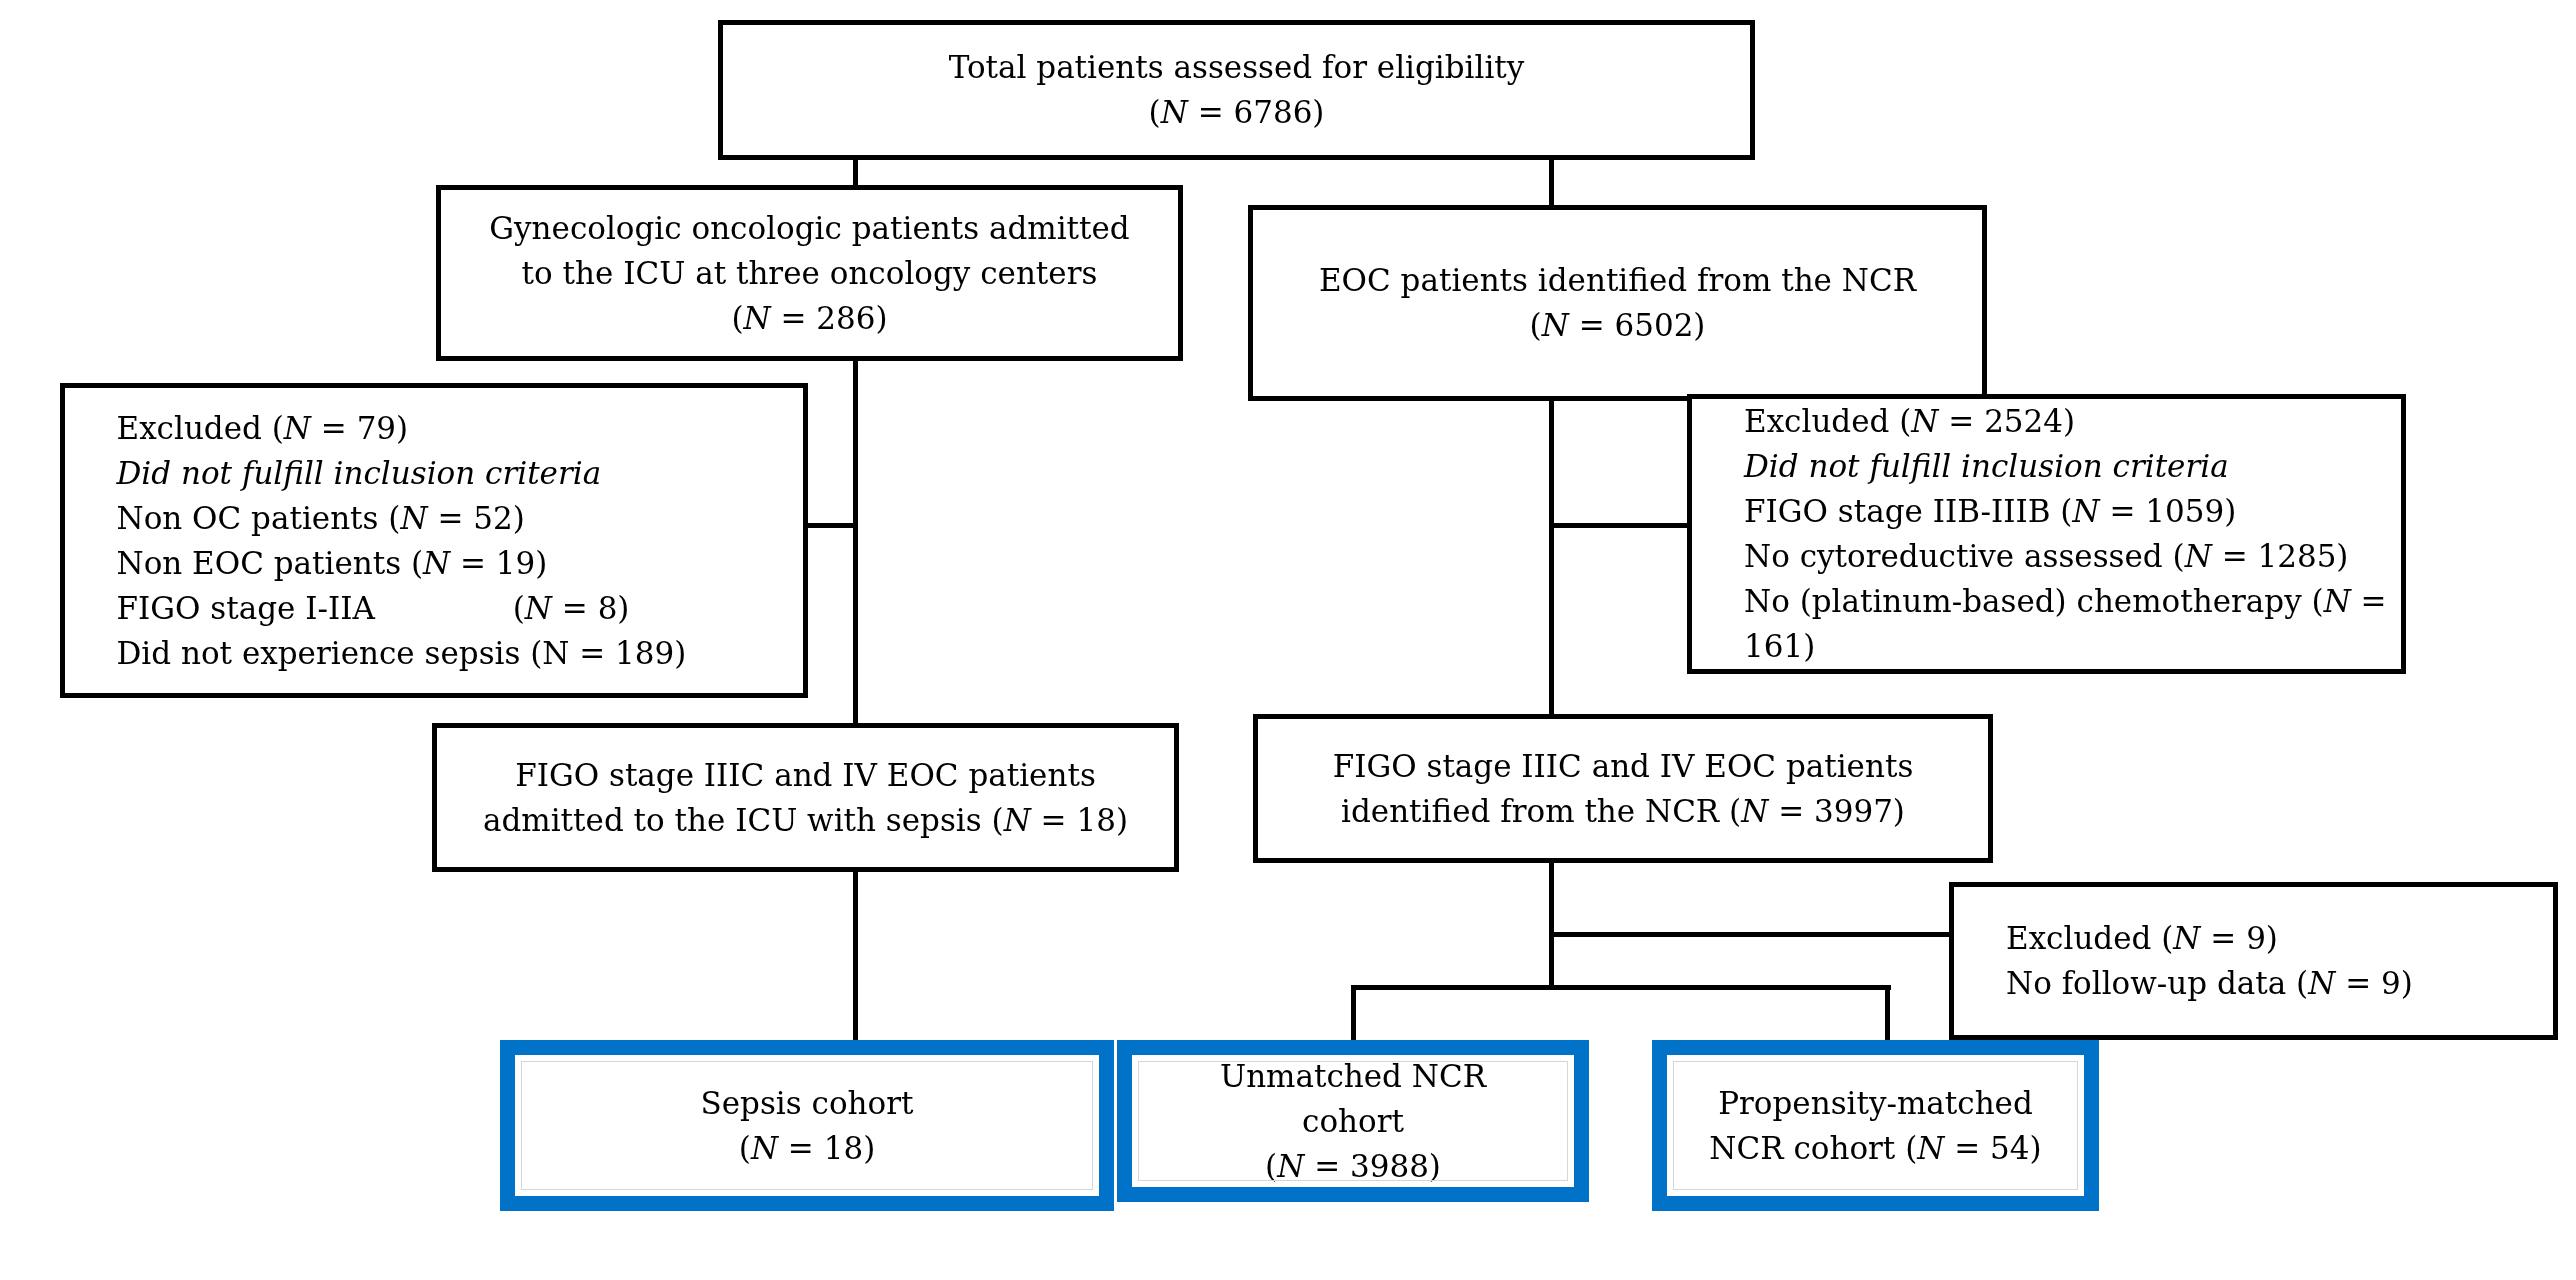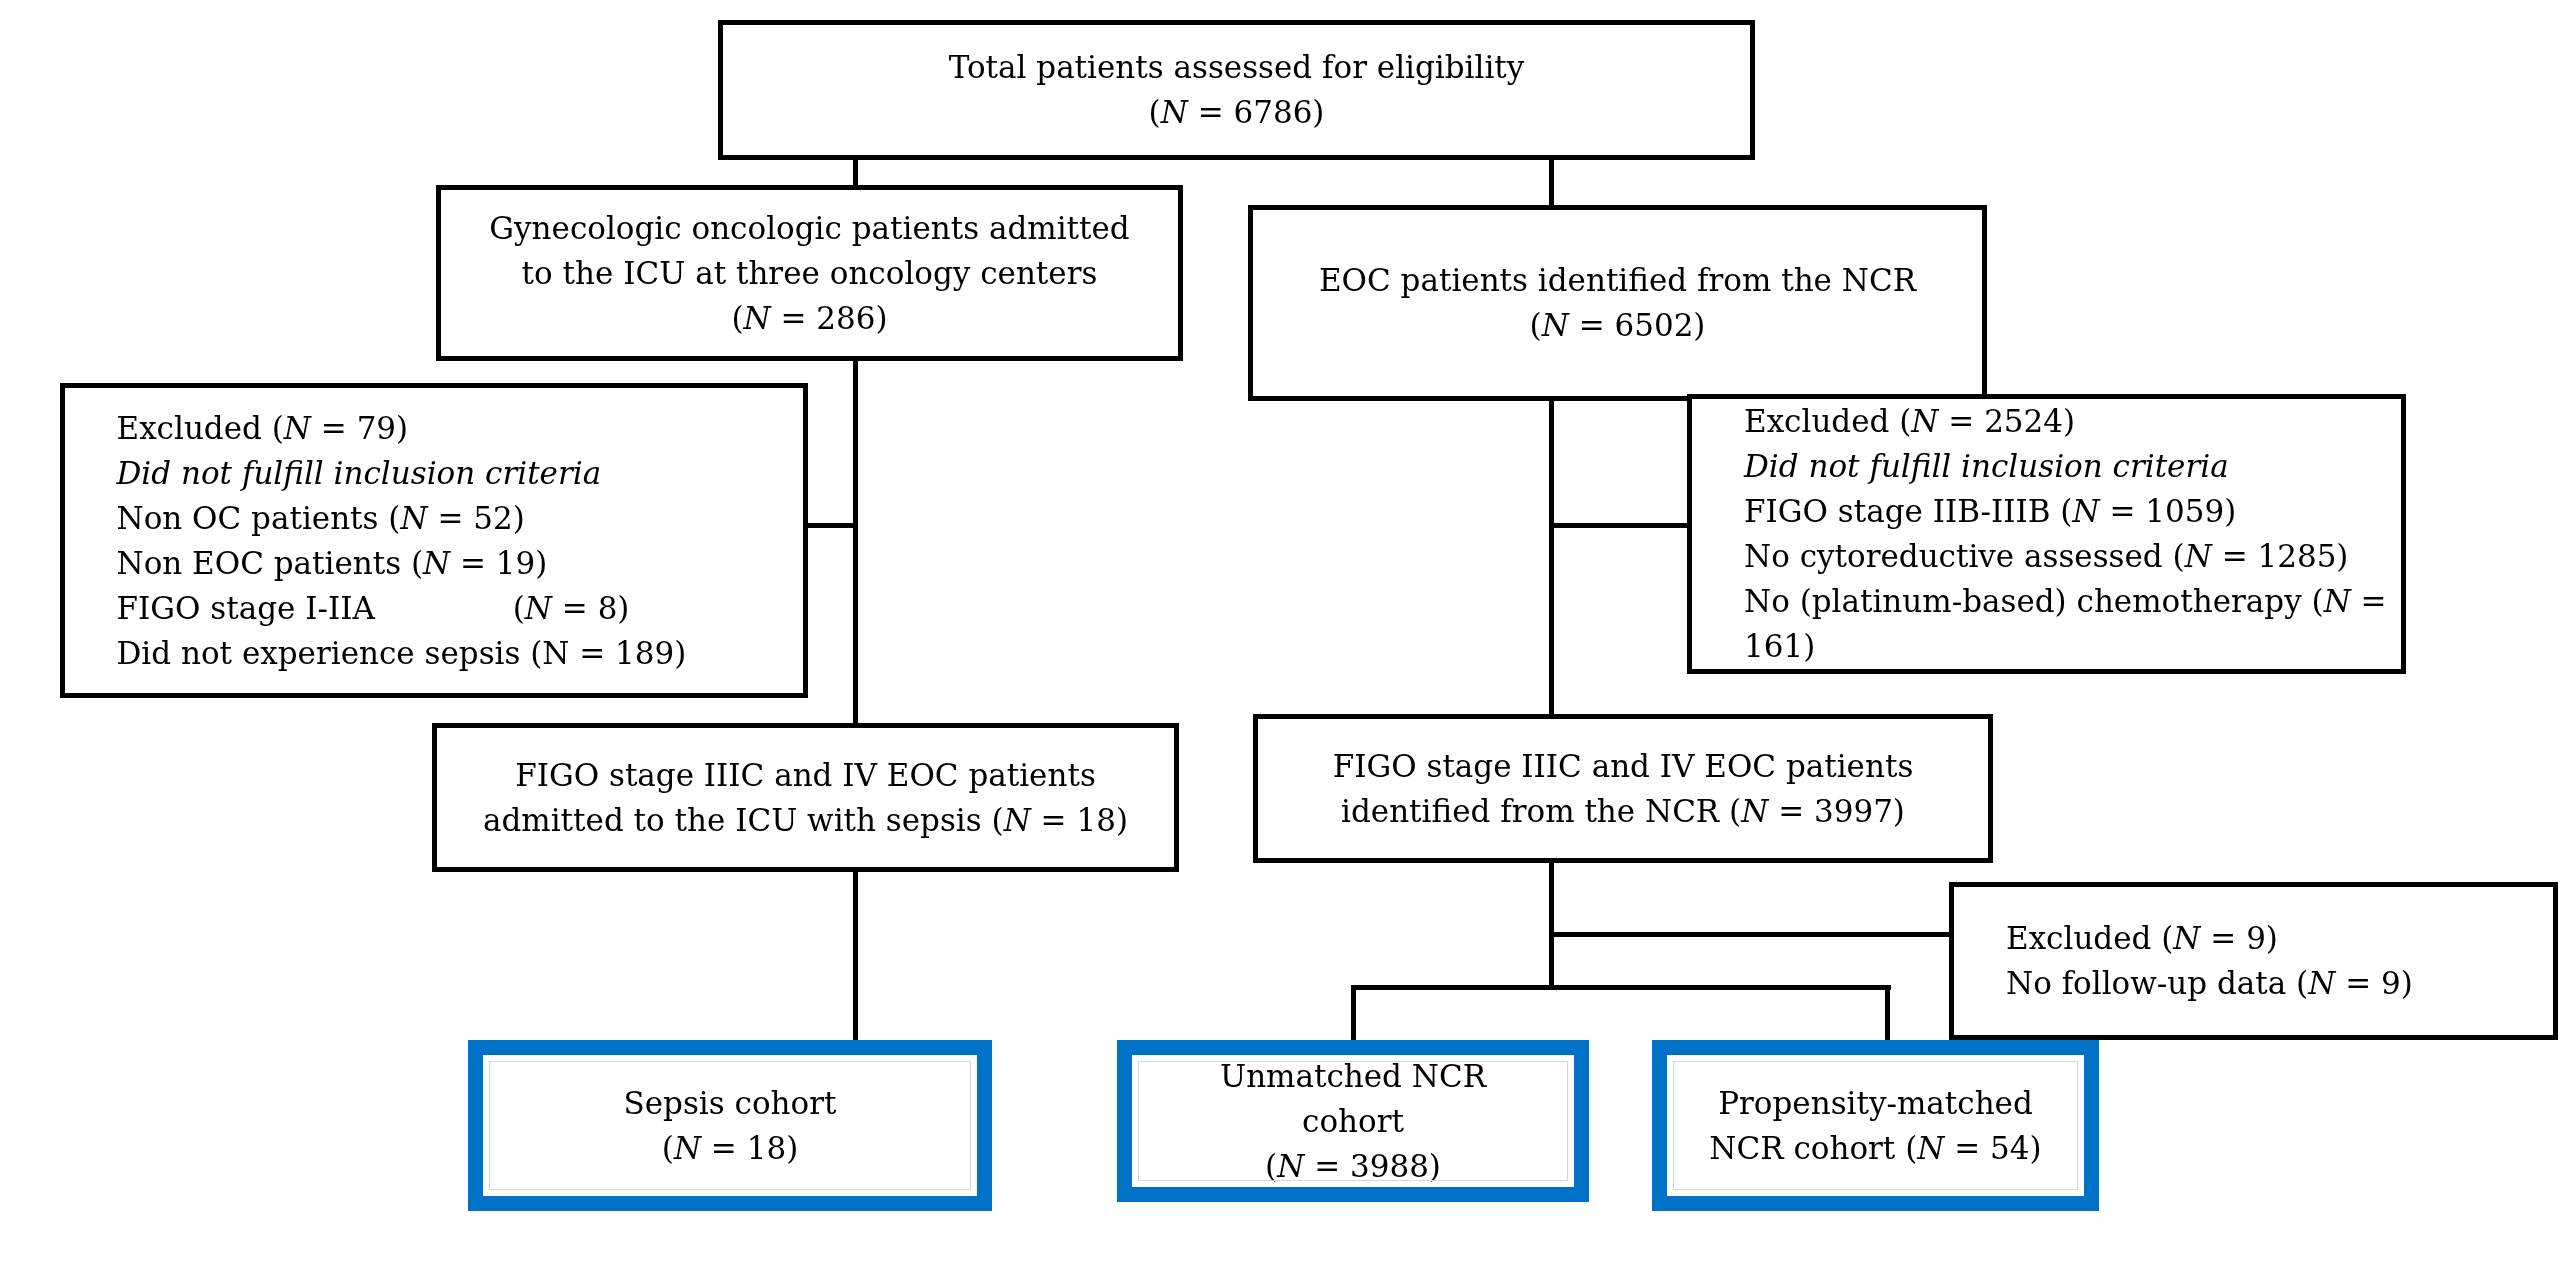--- a/index.html
+++ b/index.html
@@ -118,21 +118,21 @@
   <div class="box center" style="left:1253px; top:714px; width:740px; height:149px;">
       <div class="line"><span>FIGO stage IIIC and IV EOC patients</span></div>
       <div class="line"><span>identified from the NCR (</span><span class="it">N</span><span> = 3997)</span></div>
     </div>
 
   <div class="box left" style="left:1949px; top:882px; width:609px; height:158px;">
       <div class="line"><span>Excluded (</span><span class="it">N</span><span> = 9)</span></div>
       <div class="line"><span>No follow-up data (</span><span class="it">N</span><span> = 9)</span></div>
     </div>
 
-  <div class="box center blue" style="left:468px; top:1040px; width:524px; height:171px;">
+  <div class="box center blue" style="left:500px; top:1040px; width:614px; height:171px;">
       <div class="line"><span>Sepsis cohort</span></div>
       <div class="line"><span>(</span><span class="it">N</span><span> = 18)</span></div>
     </div>
 
   <div class="box center blue" style="left:1117px; top:1040px; width:472px; height:162px;">
       <div class="line"><span>Unmatched NCR</span></div>
       <div class="line"><span>cohort</span></div>
       <div class="line"><span>(</span><span class="it">N</span><span> = 3988)</span></div>
     </div>
 

